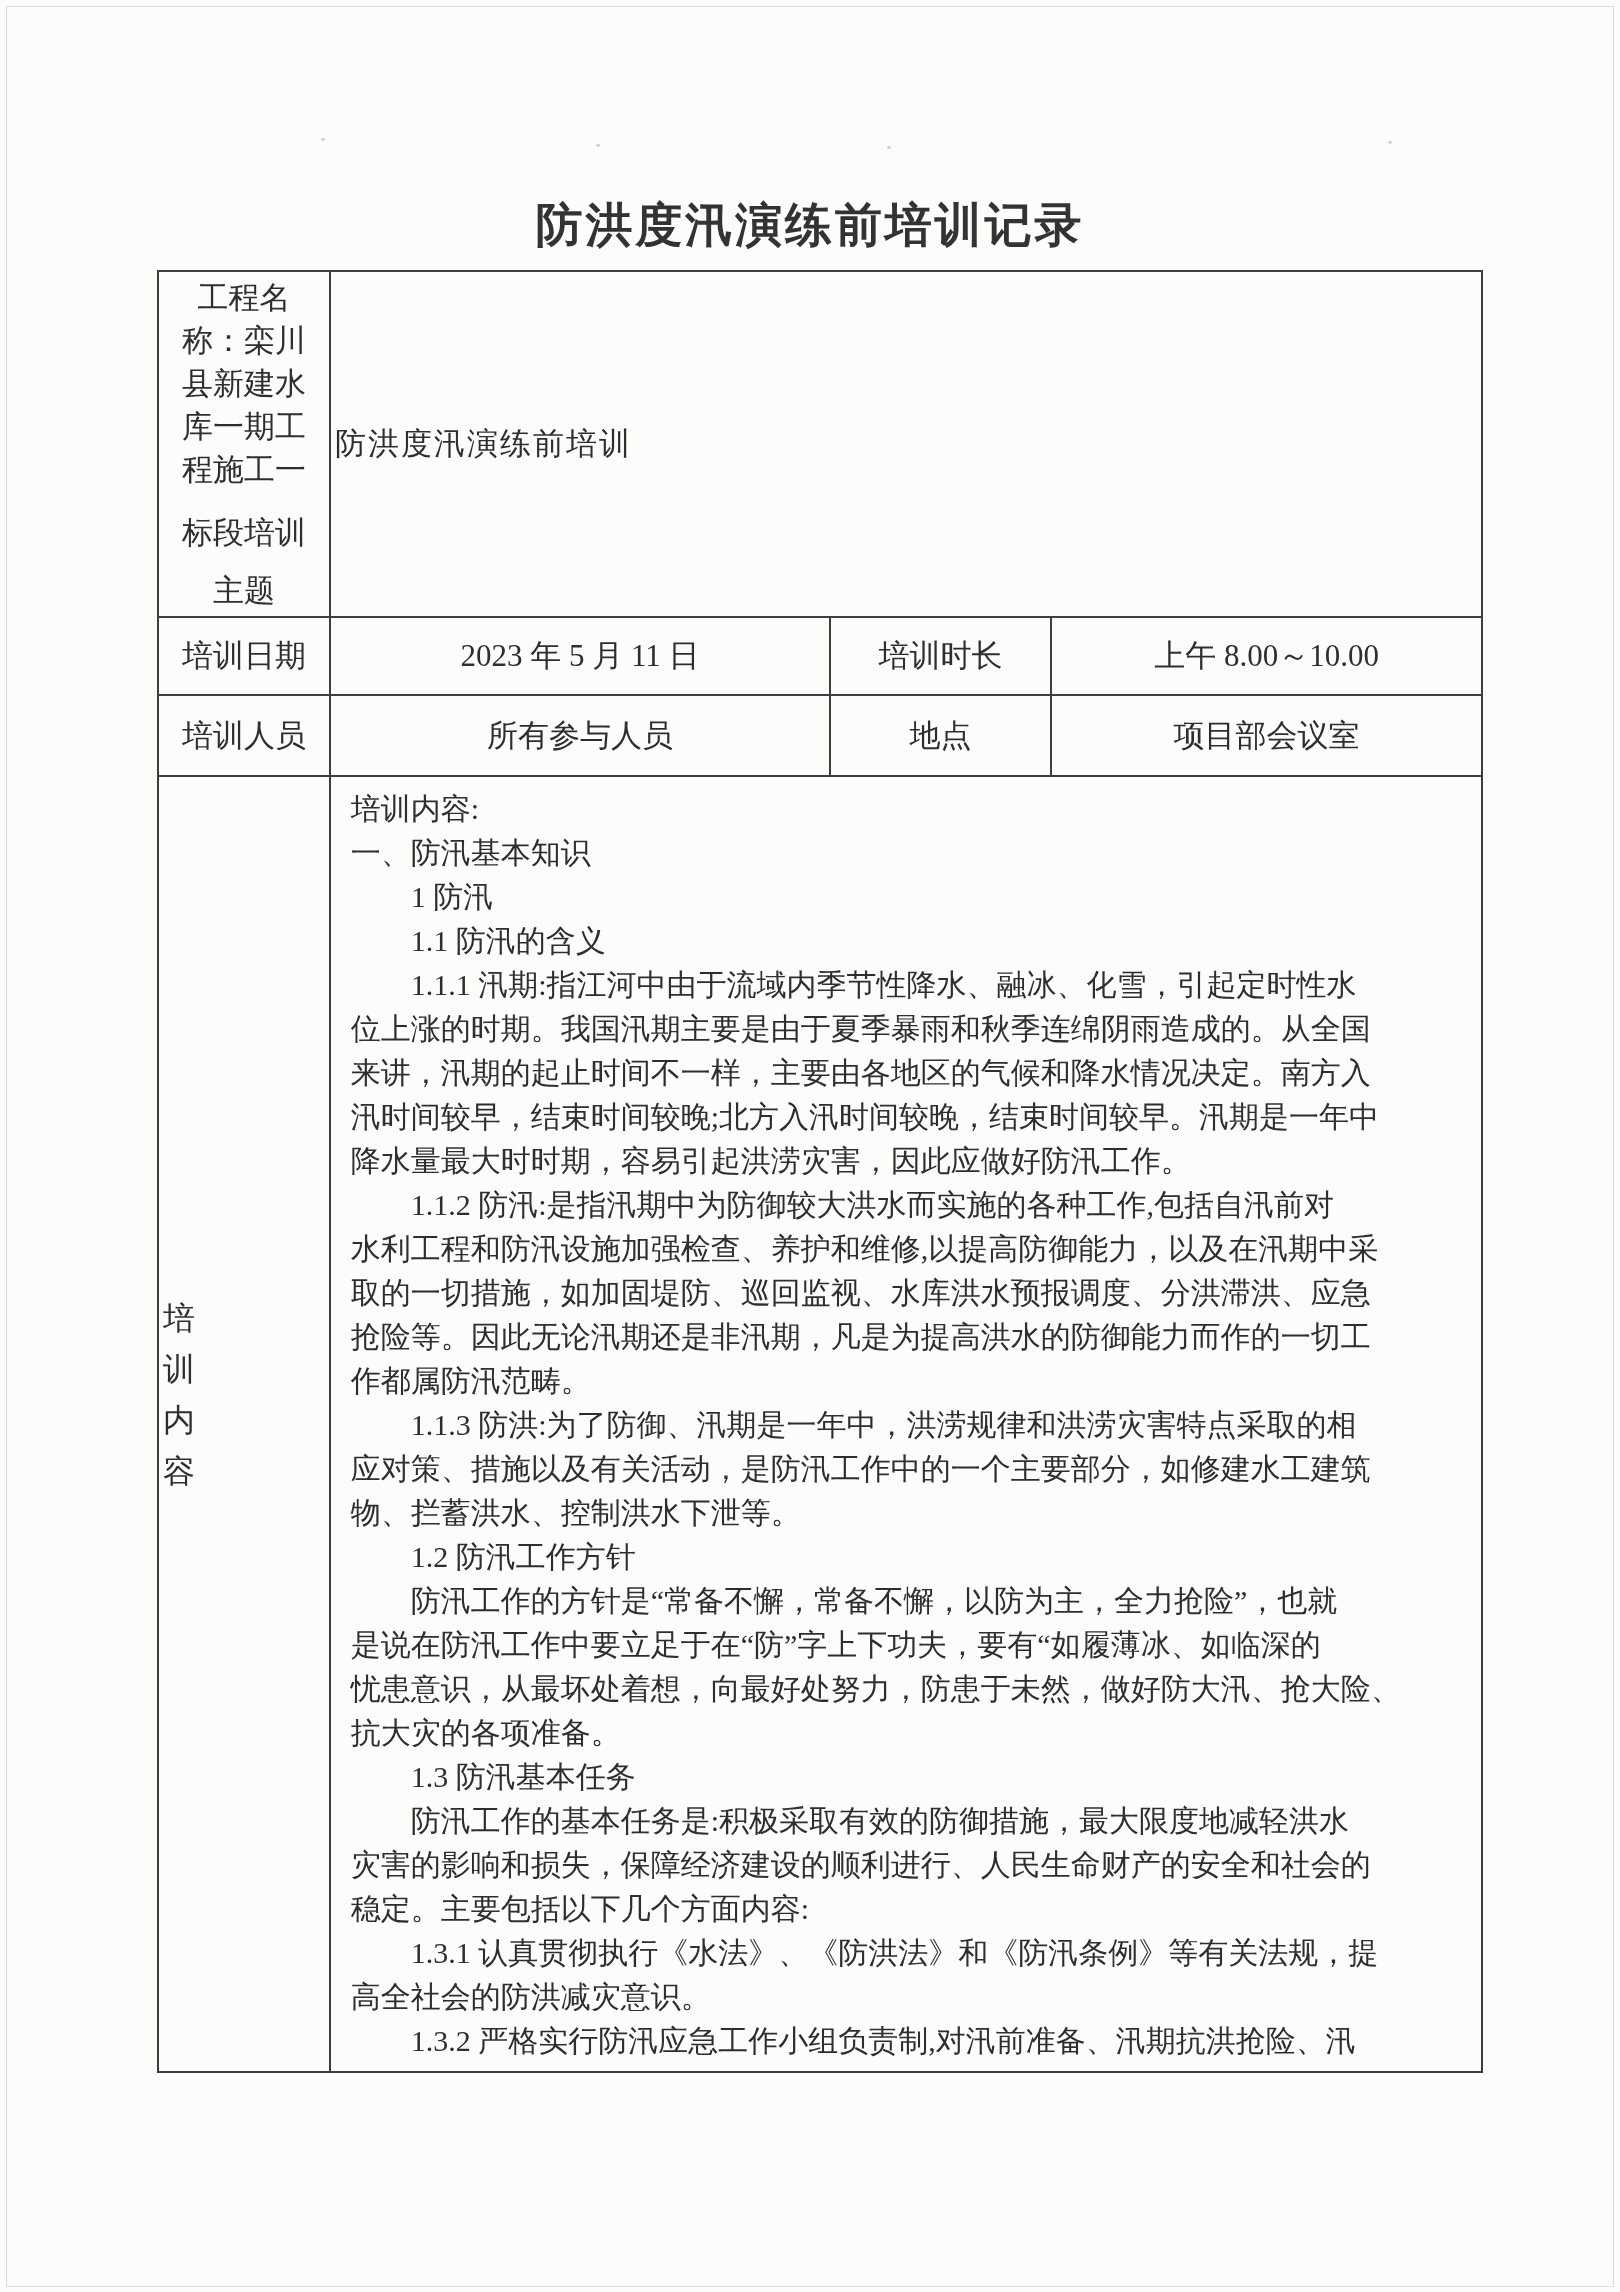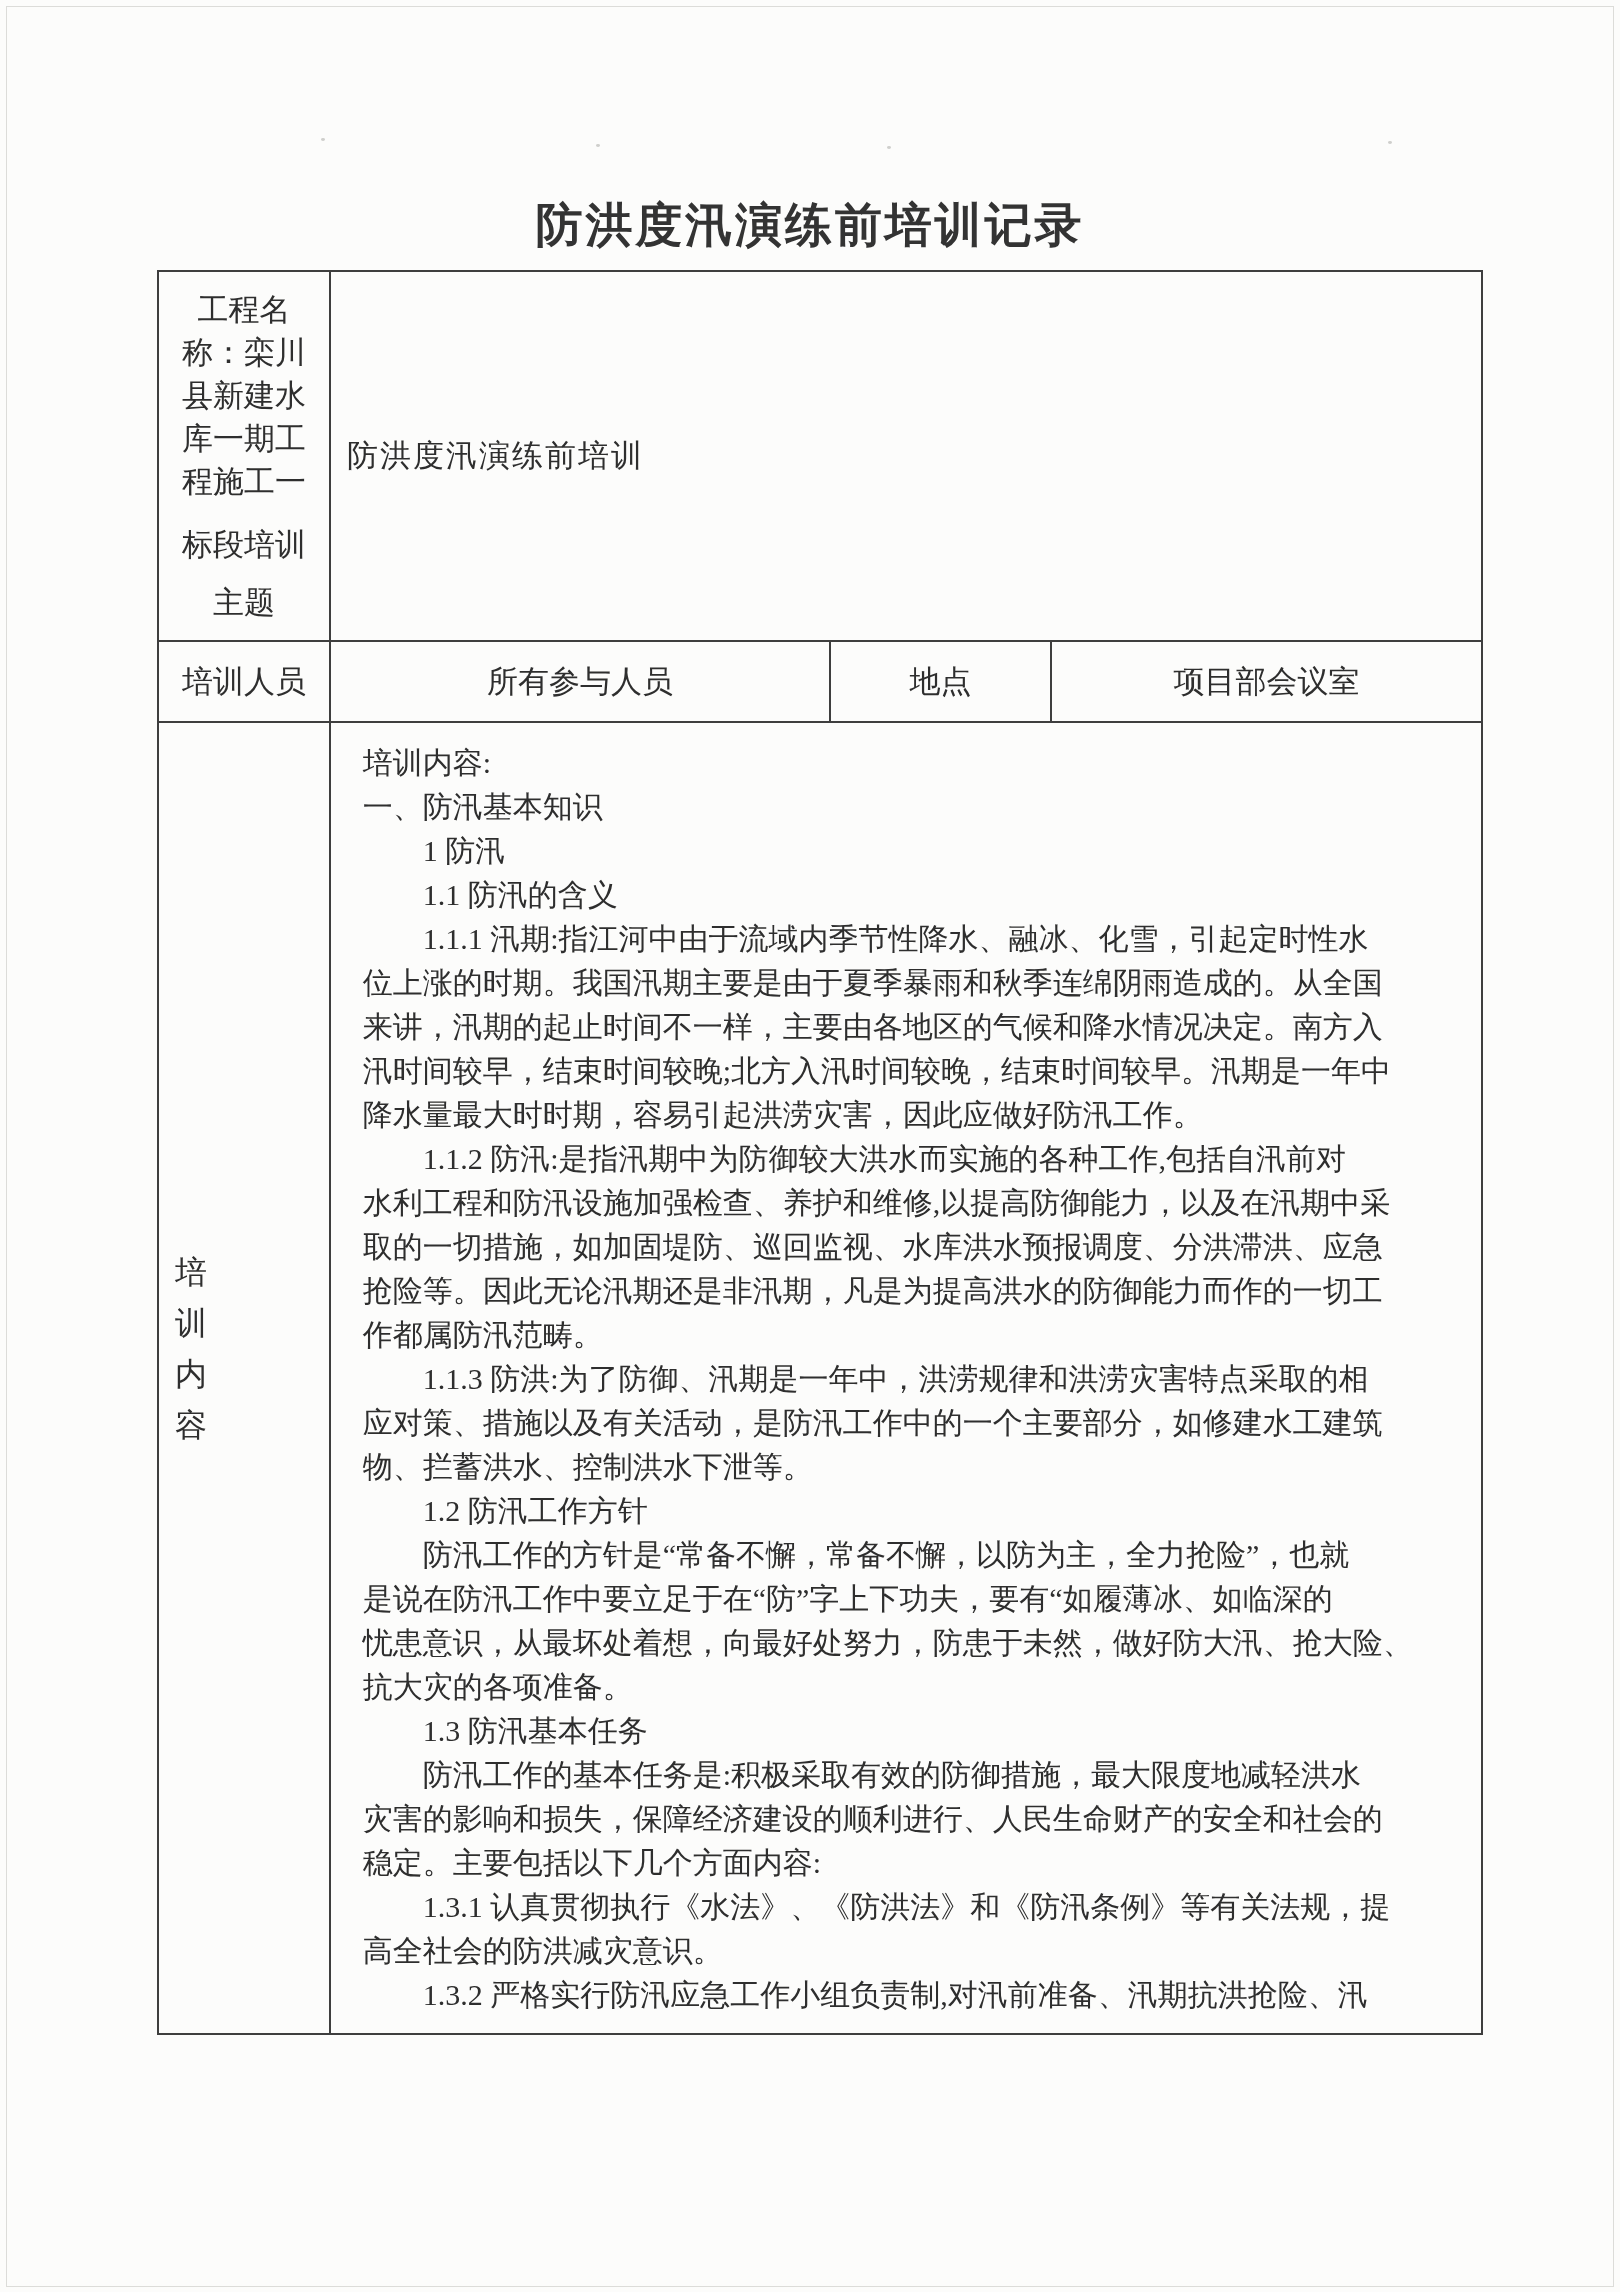--- a/index.html
+++ b/index.html
@@ -25,21 +25,21 @@
     color:#333;
   }
   .doc-table-wrap{position:absolute;left:157px;top:270px;}
   table.doc-table{
     border-collapse:collapse;table-layout:fixed;
     width:1323px;
     border:2.9px solid #3a3a3a;
   }
   table.doc-table td{
     border:2px solid #3e3e3e;
-    padding:16px;vertical-align:middle;
+    padding:4px;vertical-align:middle;
     font-size:31px;
     overflow:hidden;
   }
   
   td.project-name-cell{padding-top:3.9px;vertical-align:top;}
   .project-line{ text-align:center;line-height:43px;height:43px;white-space:nowrap;}
   .project-line:nth-child(6){margin-top:19.6px;}
   .project-line:nth-child(7){margin-top:15.7px;font-family:Liberation Serif, serif;}
   td.topic-cell{text-align:left;letter-spacing:2px;}
   
@@ -86,20 +86,26 @@
               <div class="project-line">工程名</div>
               <div class="project-line">称：栾川</div>
               <div class="project-line">县新建水</div>
               <div class="project-line">库一期工</div>
               <div class="project-line">程施工一</div>
               <div class="project-line">标段培训</div>
               <div class="project-line">主题</div>
             </td>
         <td class="topic-cell" colspan="3">防洪度汛演练前培训</td>
       </tr>
+      <tr style="height:78px">
+        <td class="label-cell">培训日期</td>
+        <td class="value-cell">2023 年 5 月 11 日</td>
+        <td class="label-cell">培训时长</td>
+        <td class="value-cell">上午 8.00～10.00</td>
+      </tr>
       <tr style="height:81px">
         <td class="label-cell">培训人员</td>
         <td class="value-cell">所有参与人员</td>
         <td class="label-cell">地点</td>
         <td class="value-cell">项目部会议室</td>
       </tr>
       <tr style="height:1296px">
         <td class="content-header-cell">
           <div class="content-header-stack">
                 <div class="content-header-char">培</div>

